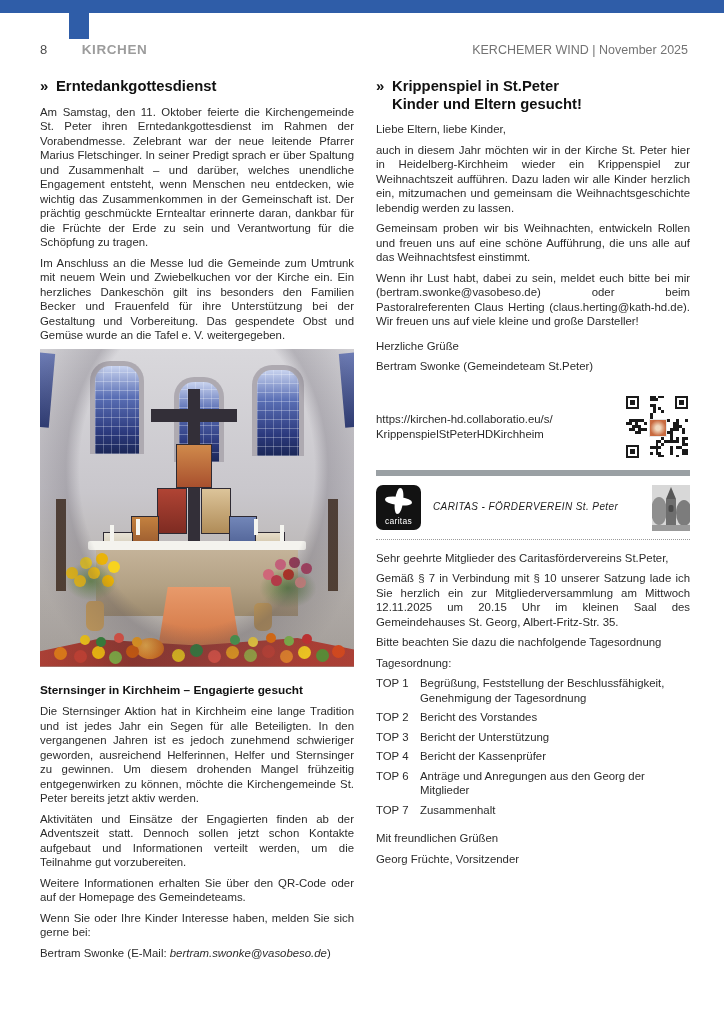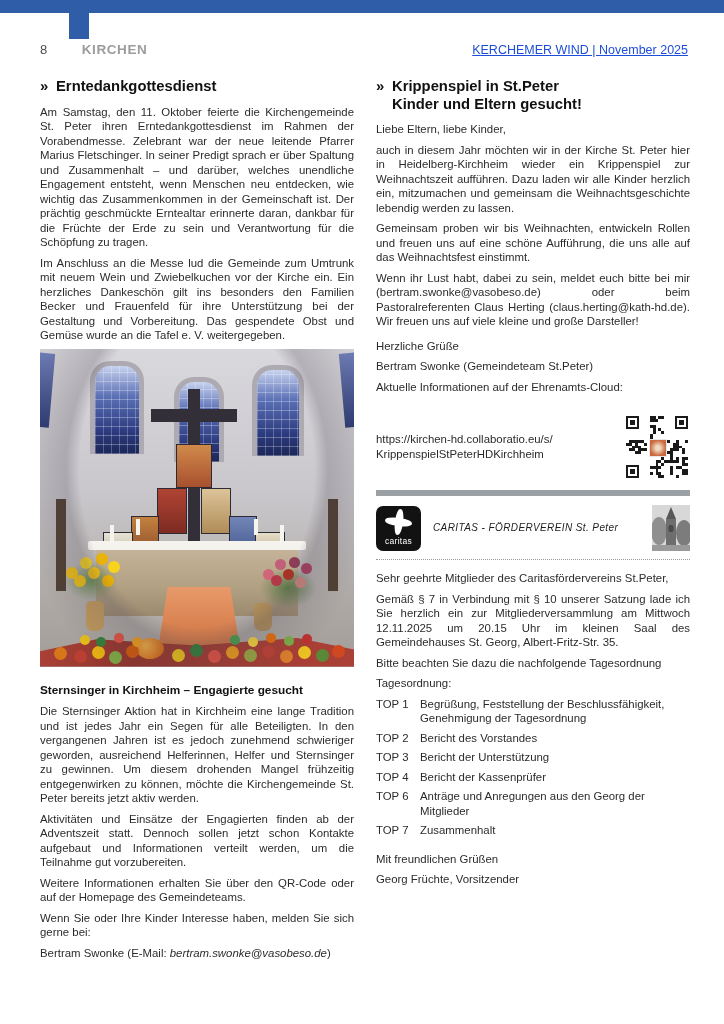--- a/index.html
+++ b/index.html
@@ -4,21 +4,21 @@
 <style>
   html,body{margin:0;padding:0;background:#e8e8e8;}
   .page{position:relative;width:724px;height:1024px;margin:0 auto;background:#ffffff;
         font-family:"Liberation Sans", sans-serif;color:#2b2b2b;overflow:hidden;}
   
   .topbar{position:absolute;top:0;left:0;right:0;height:13px;background:#2f5da8;}
   .toptab{position:absolute;top:13px;left:69px;width:20px;height:26px;background:#2f5da8;}
   .pagehead{position:absolute;top:40px;left:40px;right:36px;display:flex;justify-content:space-between;align-items:baseline;}
   .pnum{font-size:13px;color:#4d4d4d;margin-right:30px;}
   .psec{font-size:13.5px;font-weight:bold;color:#9c9c9c;letter-spacing:.6px;}
-  .ph-right{font-size:12.5px;color:#1d4ed8;text-decoration:underline;}
+  .ph-right{font-size:12.5px;color:#737373;}
   
   .cols{position:absolute;top:78px;left:40px;width:650px;display:flex;gap:22px;}
   .col{width:314px;font-size:11.4px;line-height:14.5px;}
   p{margin:0 0 6px;text-align:justify;}
   h2{font-size:14.8px;line-height:17.5px;margin:0 0 9px;position:relative;padding-left:16px;color:#111;}
   h2 .marker{position:absolute;left:0;top:0;}
   h3{font-size:11.8px;margin:16px 0 7px;color:#111;}
   .sig .em{font-style:italic;}
   
   .photo{position:relative;width:314px;height:318px;margin:5px 0 9px;overflow:hidden;
@@ -179,21 +179,20 @@
         <span>Kinder und Eltern gesucht!</span>
       </h2>
       <p class="salutation">Liebe Eltern, liebe Kinder,</p>
       <p>auch in diesem Jahr möchten wir in der Kirche St. Peter hier in Heidelberg-Kirchheim wieder ein Krippenspiel zur Weihnachtszeit aufführen. Dazu laden wir alle Kinder herzlich ein, mitzumachen und gemeinsam die Weihnachtsgeschichte lebendig werden zu lassen.</p>
       <p>Gemeinsam proben wir bis Weihnachten, entwickeln Rollen und freuen uns auf eine schöne Aufführung, die uns alle auf das Weihnachtsfest einstimmt.</p>
       <p>Wenn ihr Lust habt, dabei zu sein, meldet euch bitte bei mir (bertram.swonke@vasobeso.de) oder beim Pastoralreferenten Claus Herting (claus.herting@kath-hd.de). Wir freuen uns auf viele kleine und große Darsteller!</p>
 
       <div class="closing-block">
         <div class="closing-line">Herzliche Grüße</div>
         <div class="closing-line">Bertram Swonke (Gemeindeteam St.Peter)</div>
-        <div class="closing-line">Aktuelle Informationen auf der Ehrenamts-Cloud:</div>
       </div>
 
       <div class="url-row">
         <div class="url-text">
           <span>https://kirchen-hd.collaboratio.eu/s/</span><br>
           <span>KrippenspielStPeterHDKirchheim</span>
         </div>
         <div class="qr">
           <div class="qr-grid" id="qr-grid">
               <div></div>

